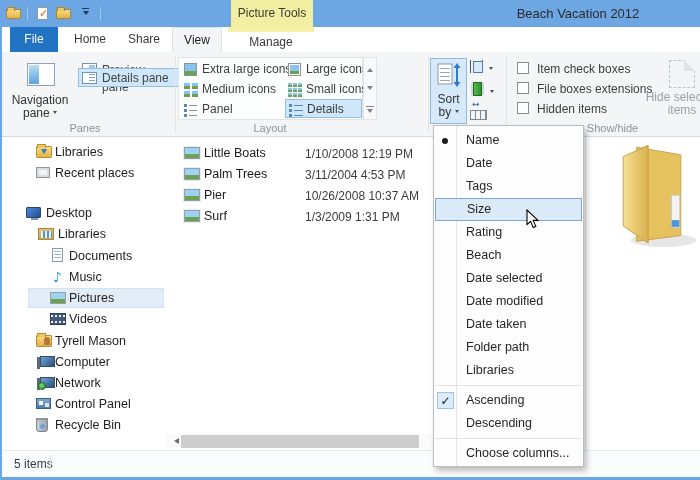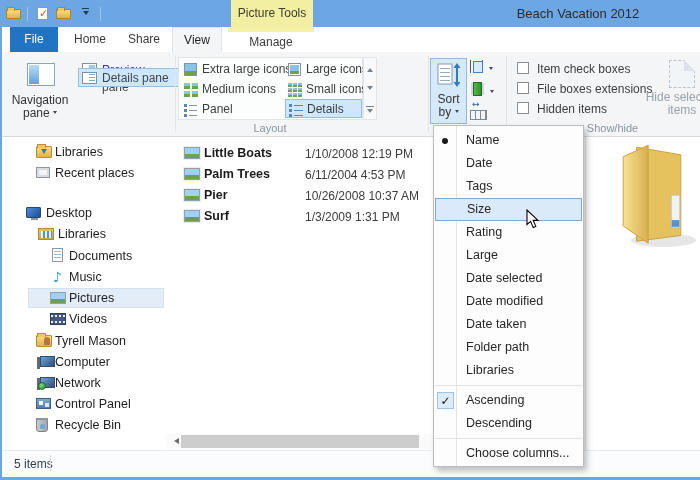--- a/index.html
+++ b/index.html
@@ -144,21 +144,21 @@
   .ic-ctrl16:before { content:''; position:absolute; left:2px; top:2px; width:4px; height:4px; background:#F0F4F8; }
   .ic-ctrl16:after { content:''; position:absolute; left:8px; top:4px; width:4px; height:4px; background:#DCE6F0; }
   .ic-bin16 { width:12px; height:13px; left:2px; background:linear-gradient(90deg,#C9CDD1,#9FA6AC);
     border:1px solid #7E868D; border-radius:2px 2px 3px 3px; }
   .ic-bin16:before { content:''; position:absolute; left:-1px; top:-2px; width:12px; height:2px; background:#8E959C; }
   .ic-bin16:after { content:''; position:absolute; left:3px; top:4px; width:5px; height:5px; border-radius:50%; background:#6FA3D8; }
 
   
   .filepane { left:165px; top:137px; width:420px; height:313px; background:#fff; }
   .file-row { position:absolute; left:0; width:420px; height:20px; }
-  .fname { position:absolute; left:39px; top:3px; font-size:12.5px; color:#1C1C1C;font-weight:bold; }
+  .fname { position:absolute; left:39px; top:3px; font-size:12.5px; color:#1C1C1C; }
   .fdate { position:absolute; left:140px; top:4px; font-size:12px; color:#3C3C3C; white-space:nowrap; }
   .ficon { position:absolute; left:19px; top:4px; width:16px; height:12px; border:1px solid #93A0AA;
     background:linear-gradient(180deg,#9FD2F2 0 6px,#6BA14F 6px); box-shadow:0 0 0 1px #E9EDF0; }
   .hscroll { position:absolute; left:1px; top:297px; width:419px; height:15px; background:#FAFAFA; }
   .hthumb { position:absolute; left:15px; top:1px; width:238px; height:13px; background:#CDCDCD; }
   .tri-left { position:absolute; left:5px; top:4px; width:0; height:0; border:3.5px solid transparent; border-right:5px solid #6B6B6B; }
 
   
   .detailpane { left:585px; top:137px; width:115px; height:313px; background:#fff; border-left:1px solid #E4E6E8; }
 
@@ -218,20 +218,21 @@
       <div class="abs" style="left:0;right:0;bottom:3px;font-size:12px;line-height:13px;color:#333"><span>Navigation pane</span> <span class="dd small"></span></div>
     </div>
     <div class="abs rbtn" style="left:78px;top:7px;width:92px;height:19px;line-height:17px">
       <span class="ic-pane ic-prevpane" style="position:absolute;left:3px;top:3px"></span>
       <span class="rbtn-label" style="position:absolute;left:23px;top:2px">Preview pane</span>
     </div>
     <div class="abs rbtn sel" style="left:78px;top:16px;width:116px;height:19px">
       <span class="ic-pane ic-detpane" style="position:absolute;left:3px;top:3px"></span>
       <span class="rbtn-label" style="position:absolute;left:23px;top:2px">Details pane</span>
     </div>
+    <div class="abs grp-label" style="left:30px;width:110px">Panes</div>
     <div class="abs grp-sep" style="left:175px"></div>
 
     <div class="abs gallery">
       <div class="gal-item" style="position:absolute;left:2px;top:2px;width:102px">
         <span class="gi thumb"></span>
         <span class="gl">Extra large icons</span>
       </div>
       <div class="gal-item" style="position:absolute;left:106px;top:2px;width:76px">
         <span class="gi thumb matte"></span>
         <span class="gl">Large icons</span>
@@ -363,21 +364,21 @@
 
   <div class="abs filepane">
     <div class="file-row" style="top:6px">
       <span class="ficon"></span>
       <span class="fname">Little Boats</span>
       <span class="fdate">1/10/2008 12:19 PM</span>
     </div>
     <div class="file-row" style="top:27px">
       <span class="ficon"></span>
       <span class="fname">Palm Trees</span>
-      <span class="fdate">6/11/2004 4:53 PM</span>
+      <span class="fdate">3/11/2004 4:53 PM</span>
     </div>
     <div class="file-row" style="top:48px">
       <span class="ficon"></span>
       <span class="fname">Pier</span>
       <span class="fdate">10/26/2008 10:37 AM</span>
     </div>
     <div class="file-row" style="top:69px">
       <span class="ficon"></span>
       <span class="fname">Surf</span>
       <span class="fdate">1/3/2009 1:31 PM</span>
@@ -412,21 +413,21 @@
   <div class="abs edge-bottom"></div>
 
   <div class="abs menu">
     <div class="menu-gutter"></div>
     <span class="radio-dot" style="top:12px"></span>
     <div class="menu-item" style="top:3px">Name</div>
     <div class="menu-item" style="top:26px">Date</div>
     <div class="menu-item" style="top:49px">Tags</div>
     <div class="menu-item hl" style="top:72px">Size</div>
     <div class="menu-item" style="top:95px">Rating</div>
-    <div class="menu-item" style="top:118px">Large</div>
+    <div class="menu-item" style="top:118px">Beach</div>
     <div class="menu-item" style="top:141px">Date selected</div>
     <div class="menu-item" style="top:164px">Date modified</div>
     <div class="menu-item" style="top:187px">Date taken</div>
     <div class="menu-item" style="top:210px">Folder path</div>
     <div class="menu-item" style="top:233px">Libraries</div>
     <div class="menu-sep" style="top:259px"></div>
     <span class="checkbox-hl glyph" style="top:266px">✓</span>
     <div class="menu-item" style="top:263px">Ascending</div>
     <div class="menu-item" style="top:286px">Descending</div>
     <div class="menu-sep" style="top:312px"></div>

